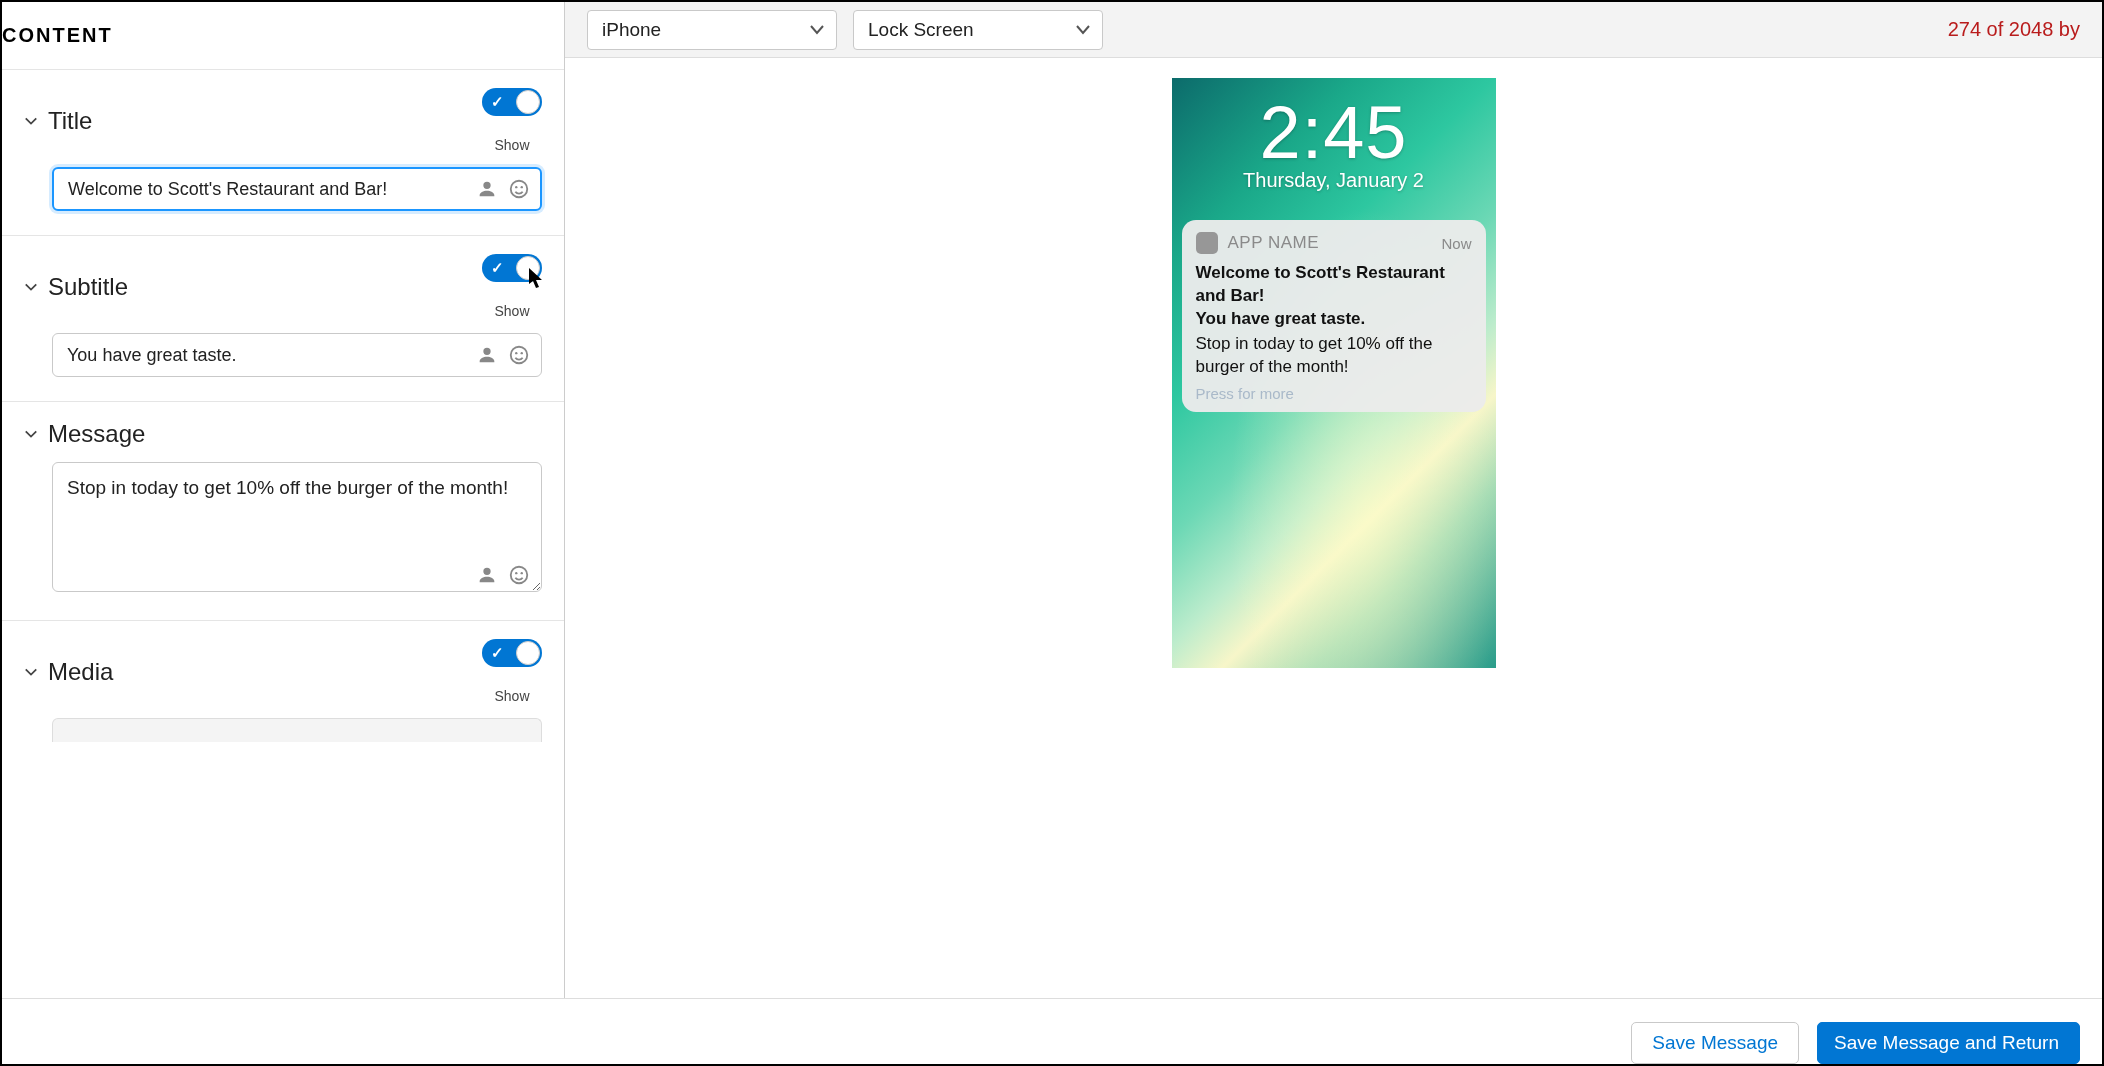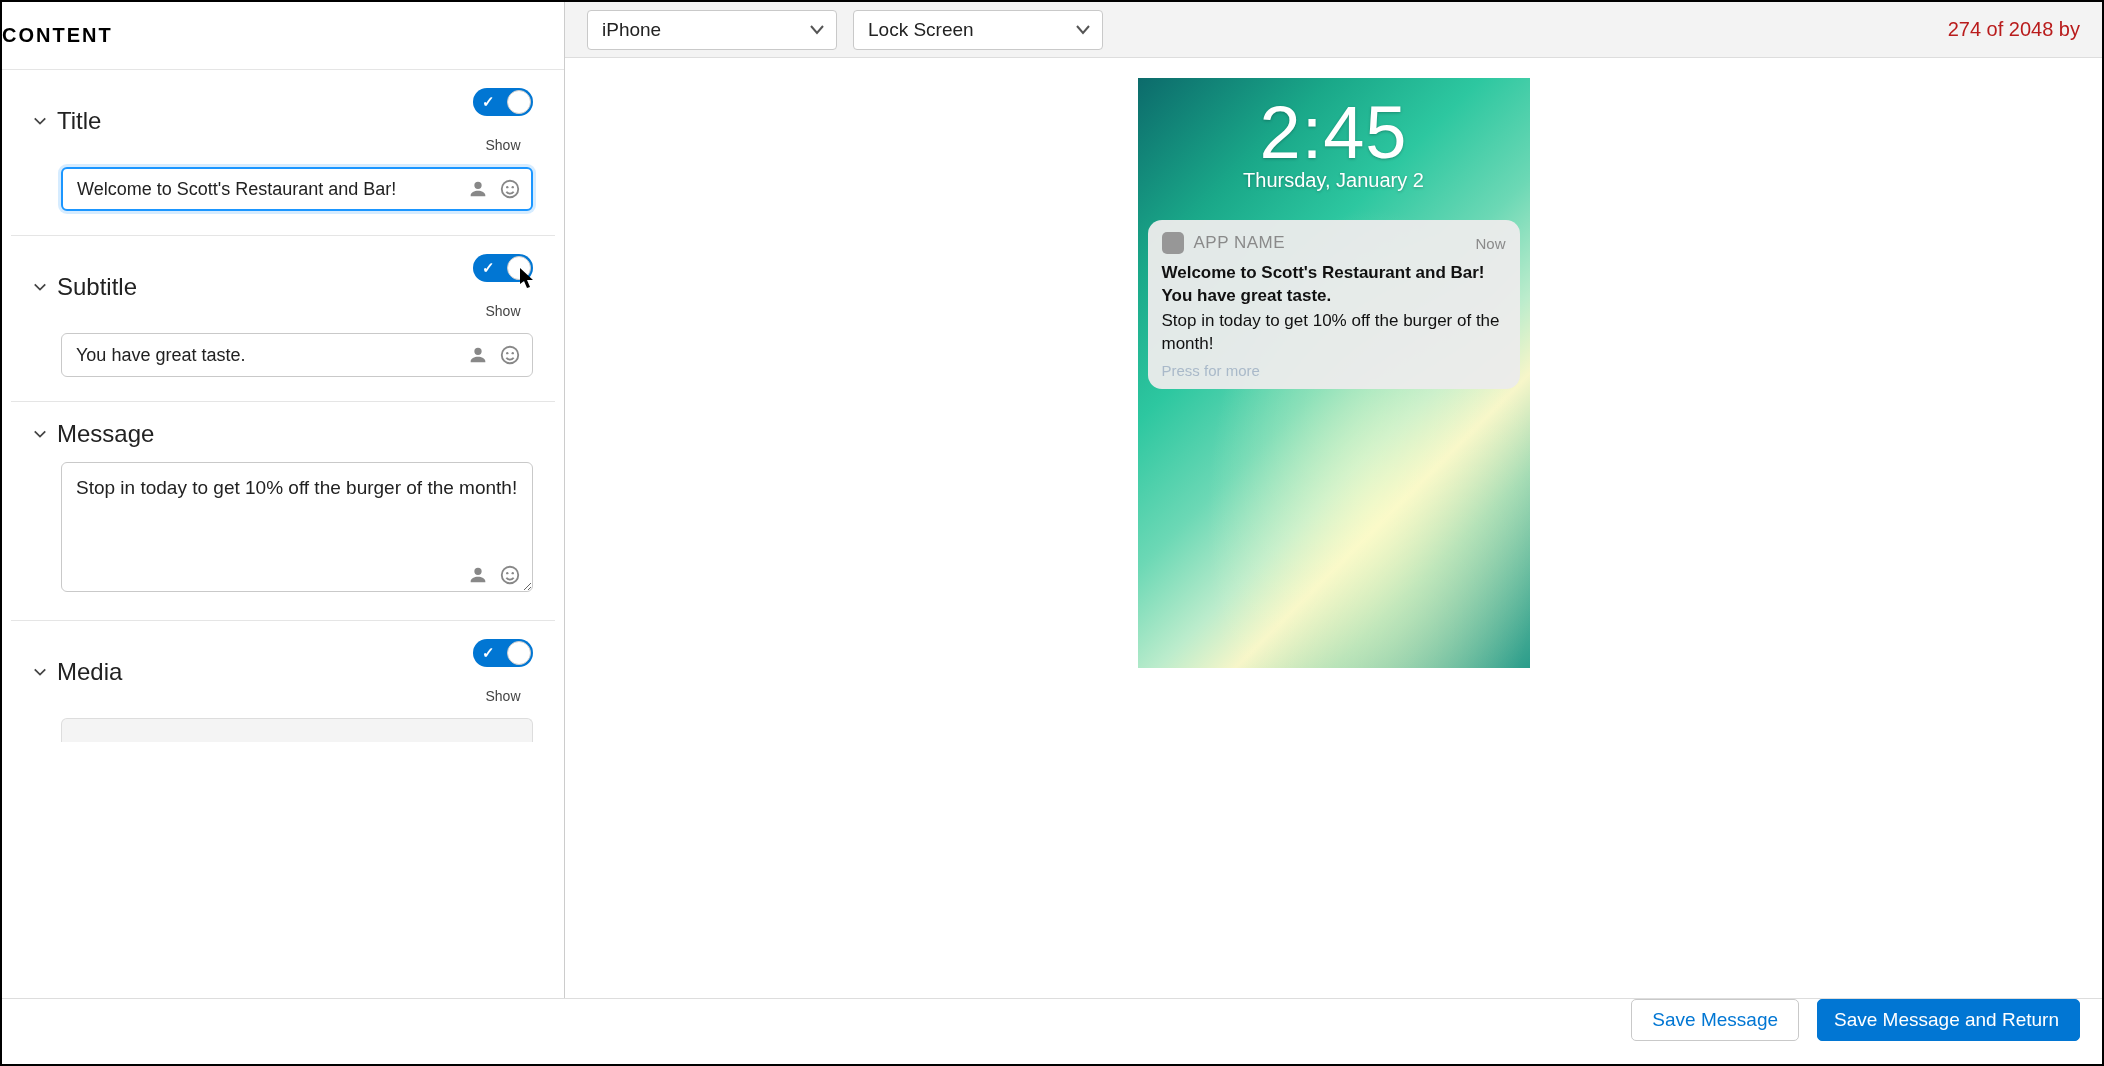--- a/index.html
+++ b/index.html
@@ -4,21 +4,21 @@
 <style>
 * { box-sizing: border-box; margin: 0; padding: 0; font-family: -apple-system, BlinkMacSystemFont, "Segoe UI", Arial, sans-serif; }
 html, body { width: 100%; height: 100%; }
 body { display: flex; flex-direction: column; background: #fff; border: 2px solid #000; }
 
 .main { flex: 1; display: flex; min-height: 0; }
 
 
 .left { width: 563px; border-right: 1px solid #ccc; display: flex; flex-direction: column; background: #fff; }
 .left-header { text-align: left; padding: 22px 0; font-weight: 700; letter-spacing: 2px; font-size: 20px; border-bottom: 1px solid #e5e5e5;}
-.left-body { flex: 1; overflow-y: auto; padding: 0 9px 20px; position: relative; }
+.left-body { flex: 1; overflow-y: auto; padding: 0 0 20px; position: relative; }
 .left-body::-webkit-scrollbar { width: 12px; }
 .left-body::-webkit-scrollbar-thumb { background: #bdbdbd; border-radius: 6px; }
 .left-body::-webkit-scrollbar-track { background: transparent; }
 
 .section { border-bottom: 1px solid #e5e5e5; padding: 18px 22px 24px; }
 .sec-row { display: flex; align-items: center; justify-content: space-between; margin-bottom: 14px; }
 .sec-left { display: flex; align-items: center; gap: 10px; }
 .chev { width: 14px; height: 14px; }
 .sec-title { font-size: 24px; font-weight: 400; color: #222; }
 .toggle-wrap { display: flex; flex-direction: column; align-items: center; gap: 4px; }
@@ -44,36 +44,36 @@
 .right-top { height: 56px; background: #f3f3f3; border-bottom: 1px solid #ddd; display: flex; align-items: center; padding: 0 22px; gap: 16px; }
 .select { height: 40px; background: #fff; border: 1px solid #c9c9c9; border-radius: 4px; padding: 0 40px 0 14px; font-size: 19px; color: #222; display: flex; align-items: center; position: relative; cursor: pointer; min-width: 250px; }
 .select .tri { position: absolute; right: 12px; top: 50%; transform: translateY(-50%); }
 .char-count { margin-left: auto; font-size: 20px; color: #b91c1c; }
 
 .preview-stage { flex: 1; overflow: auto; display: flex; justify-content: center; padding: 20px 0 0; position:relative;}
 .preview-stage::-webkit-scrollbar { height: 14px; }
 .preview-stage::-webkit-scrollbar-thumb { background: #bdbdbd; border-radius: 7px; }
 .preview-stage::-webkit-scrollbar-track { background: #f0f0f0; }
 
-.phone { width: 392px; height: 590px; background: linear-gradient(135deg,#0c6b6b 0%,#1aa889 20%,#2dc7a0 35%,#6cd8b5 50%,#bceccc 62%,#f7f6c9 70%,#a3dbb4 80%,#2a9c8a 100%); position: relative; overflow: hidden; margin-bottom:8px;}
+.phone { width: 324px; height: 590px; background: linear-gradient(135deg,#0c6b6b 0%,#1aa889 20%,#2dc7a0 35%,#6cd8b5 50%,#bceccc 62%,#f7f6c9 70%,#a3dbb4 80%,#2a9c8a 100%); position: relative; overflow: hidden; margin-bottom:8px;}
 .phone::before { content:""; position:absolute; inset:0; background: radial-gradient(ellipse at 60% 75%, rgba(255,255,200,.5) 0%, transparent 50%); }
 .lock-time { color: #fff; text-align: center; font-size: 74px; font-weight: 300; padding-top: 12px; letter-spacing: 1px; position:relative; text-shadow:0 1px 3px rgba(0,0,0,.25);}
 .lock-date { color: #fff; text-align: center; font-size: 20px; font-weight: 400; margin-top: -6px; position:relative; text-shadow:0 1px 3px rgba(0,0,0,.25);}
 .notif { margin: 28px 10px 0; background: rgba(235,235,235,.96); border-radius: 14px; padding: 12px 14px 10px; position:relative; }
 .notif-head { display: flex; align-items: center; gap: 10px; margin-bottom: 8px; }
 .app-icon { width: 22px; height: 22px; background: #979797; border-radius: 5px; }
 .app-name { font-size: 17px; color: #8a8a8a; letter-spacing: .5px; }
 .notif-time { margin-left: auto; font-size: 15px; color: #8a8a8a; }
 .notif-title { font-size: 17px; font-weight: 600; color: #111; line-height: 1.35; }
 .notif-sub { font-size: 17px; font-weight: 600; color: #111; line-height: 1.35; }
 .notif-msg { font-size: 17px; color: #111; line-height: 1.35; margin-top: 2px;}
 .press-more { font-size: 15px; color: #a9b9c9; margin-top: 6px; }
 
 
-.footer { height: 66px; border-top: 1px solid #ddd; display: flex; align-items: flex-start; justify-content: flex-end; gap: 18px; padding: 0 22px; background:#fff;}
+.footer { height: 66px; border-top: 1px solid #ddd; display: flex; align-items: flex-end; justify-content: flex-end; gap: 18px; padding: 0 22px; background:#fff;}
 .btn { height: 42px; padding: 0 20px; border-radius: 5px; font-size: 19px; cursor: pointer; display:flex; align-items:center;}
 .btn-sec { background: #fff; border: 1px solid #c9c9c9; color: #0176d3; }
 .btn-pri { background: #0176d3; border: 1px solid #0176d3; color: #fff; padding-left: 16px; }
 </style>
 </head>
 <body>
 
 <div class="main">
 
   <div class="left">

